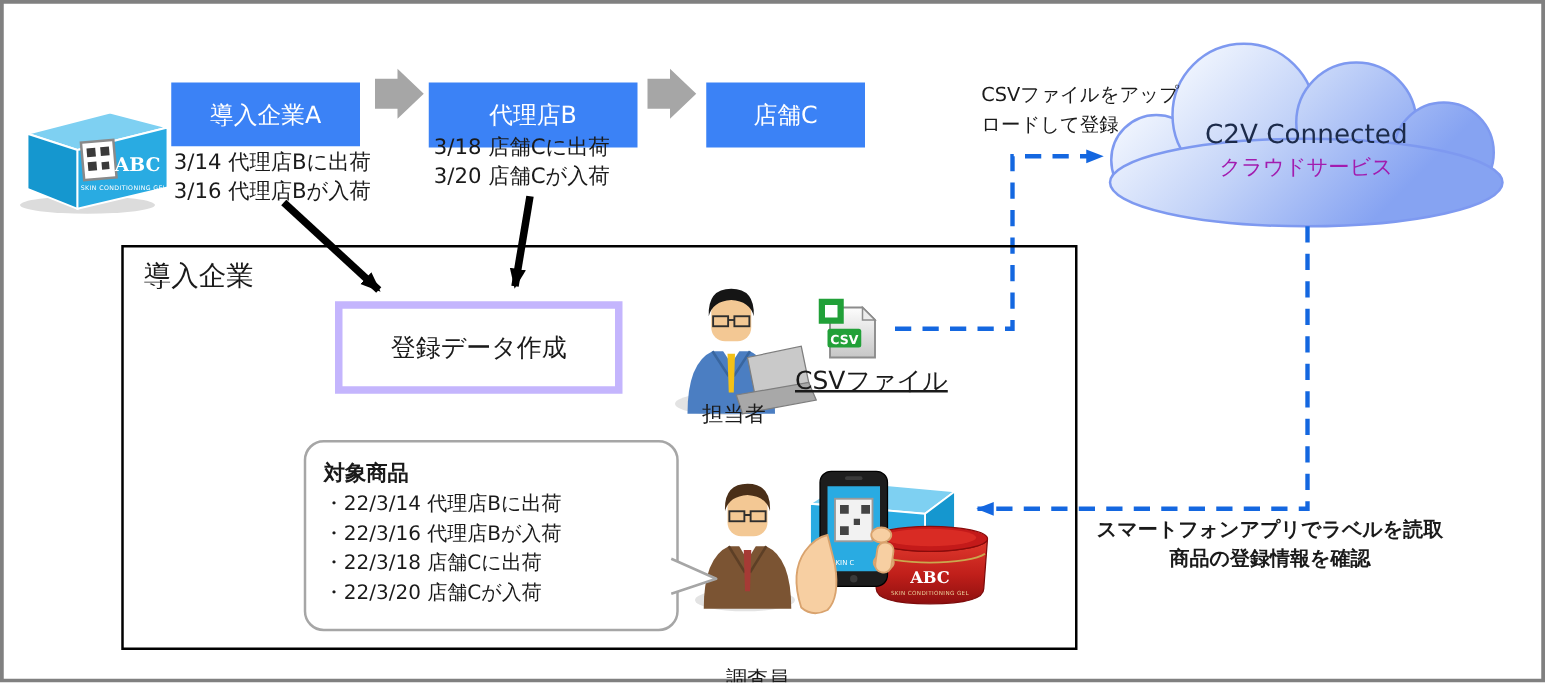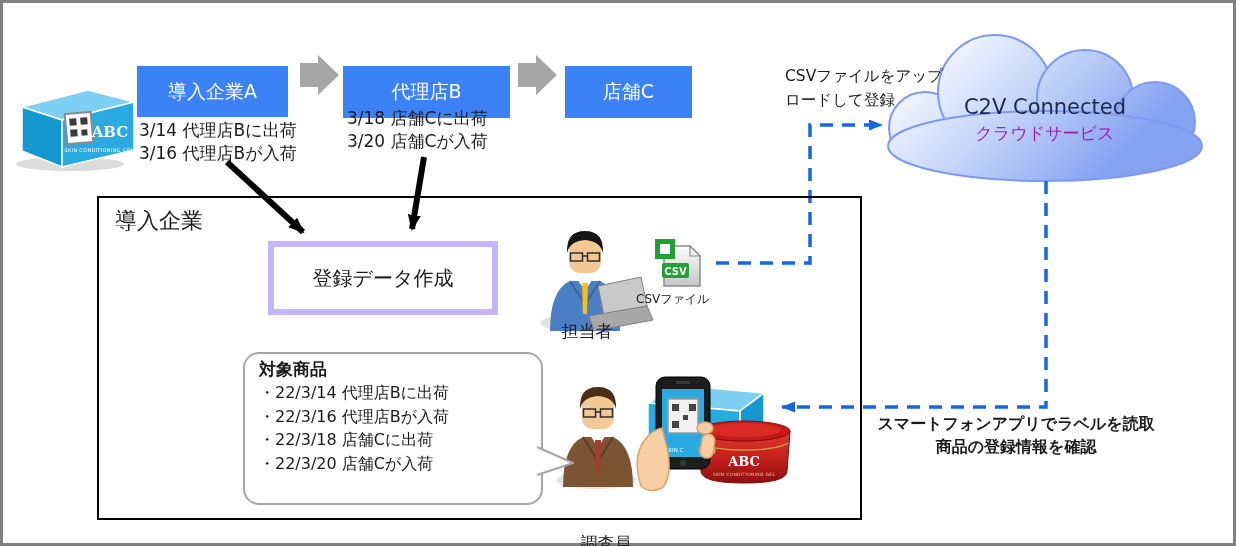--- a/index.html
+++ b/index.html
@@ -16,21 +16,21 @@
     font-size:19px;z-index:2;margin-top:16px;
   }
   .events{font-size:17px;line-height:23px;white-space:nowrap;z-index:2;}
   .company-box{border:2px solid #000;z-index:1;}
   .company-label{position:absolute;left:16px;top:8px;font-size:22px;}
   .register-box{border:6px solid #c4b5fd;display:flex;align-items:center;justify-content:center;
     font-size:20px;z-index:2;background:transparent;}
   .small-label{font-size:17px;text-align:center;z-index:2;white-space:nowrap;}
   .bubble{
     box-sizing:border-box;background:#fff;border:2px solid #a6a6a6;border-radius:16px;
-    padding:4px 14px;z-index:2;
+    padding:14px 14px;z-index:2;
   }
   .bub-title{font-size:17px;font-weight:bold;line-height:23px;}
   .bub-sub{font-size:16.5px;font-weight:bold;line-height:25px;}
   .bub-item{font-size:16px;line-height:23.5px;white-space:nowrap;}
   .cloud-title{font-size:21px;text-align:center;color:#1c2b4a;z-index:2;}
   .cloud-sub{font-size:17px;text-align:center;color:#a21caf;z-index:2;}
   .note{font-size:15.5px;line-height:24px;z-index:2;white-space:nowrap;}
   .scan-note{font-size:16px;line-height:23px;text-align:center;z-index:2;white-space:nowrap;font-weight:bold;}
   #bubble-tail{position:absolute;left:536px;top:444px;z-index:3;}
 </style>
@@ -198,21 +198,21 @@
 
   <div class="abs company-box" style="left:97px;top:196px;width:761px;height:320px;">
     <div class="company-label">導入企業</div>
   </div>
 
   <div class="abs register-box" style="left:268px;top:241px;width:218px;height:62px;">
     <span>登録データ作成</span>
   </div>
 
   <div class="abs small-label" style="left:544px;top:320px;width:86px;">担当者</div>
-  <div class="abs small-label" style="left:636px;top:291px;width:110px;text-align:left;font-size:12px;">CSVファイル</div>
+  <div class="abs small-label" style="left:636px;top:291px;width:110px;text-align:left;font-size:20px;text-decoration:underline;">CSVファイル</div>
   <div class="abs small-label" style="left:563px;top:488px;width:86px;margin-top:44px;">調査員</div>
 
   <div class="abs cloud-title" style="left:900px;top:95px;width:290px;">C2V Connected</div>
   <div class="abs cloud-sub" style="left:900px;top:122px;width:290px;">クラウドサービス</div>
 
   <div class="abs note" style="left:785px;top:64px;">
     <div>CSVファイルをアップ</div>
     <div>ロードして登録</div>
   </div>
 

